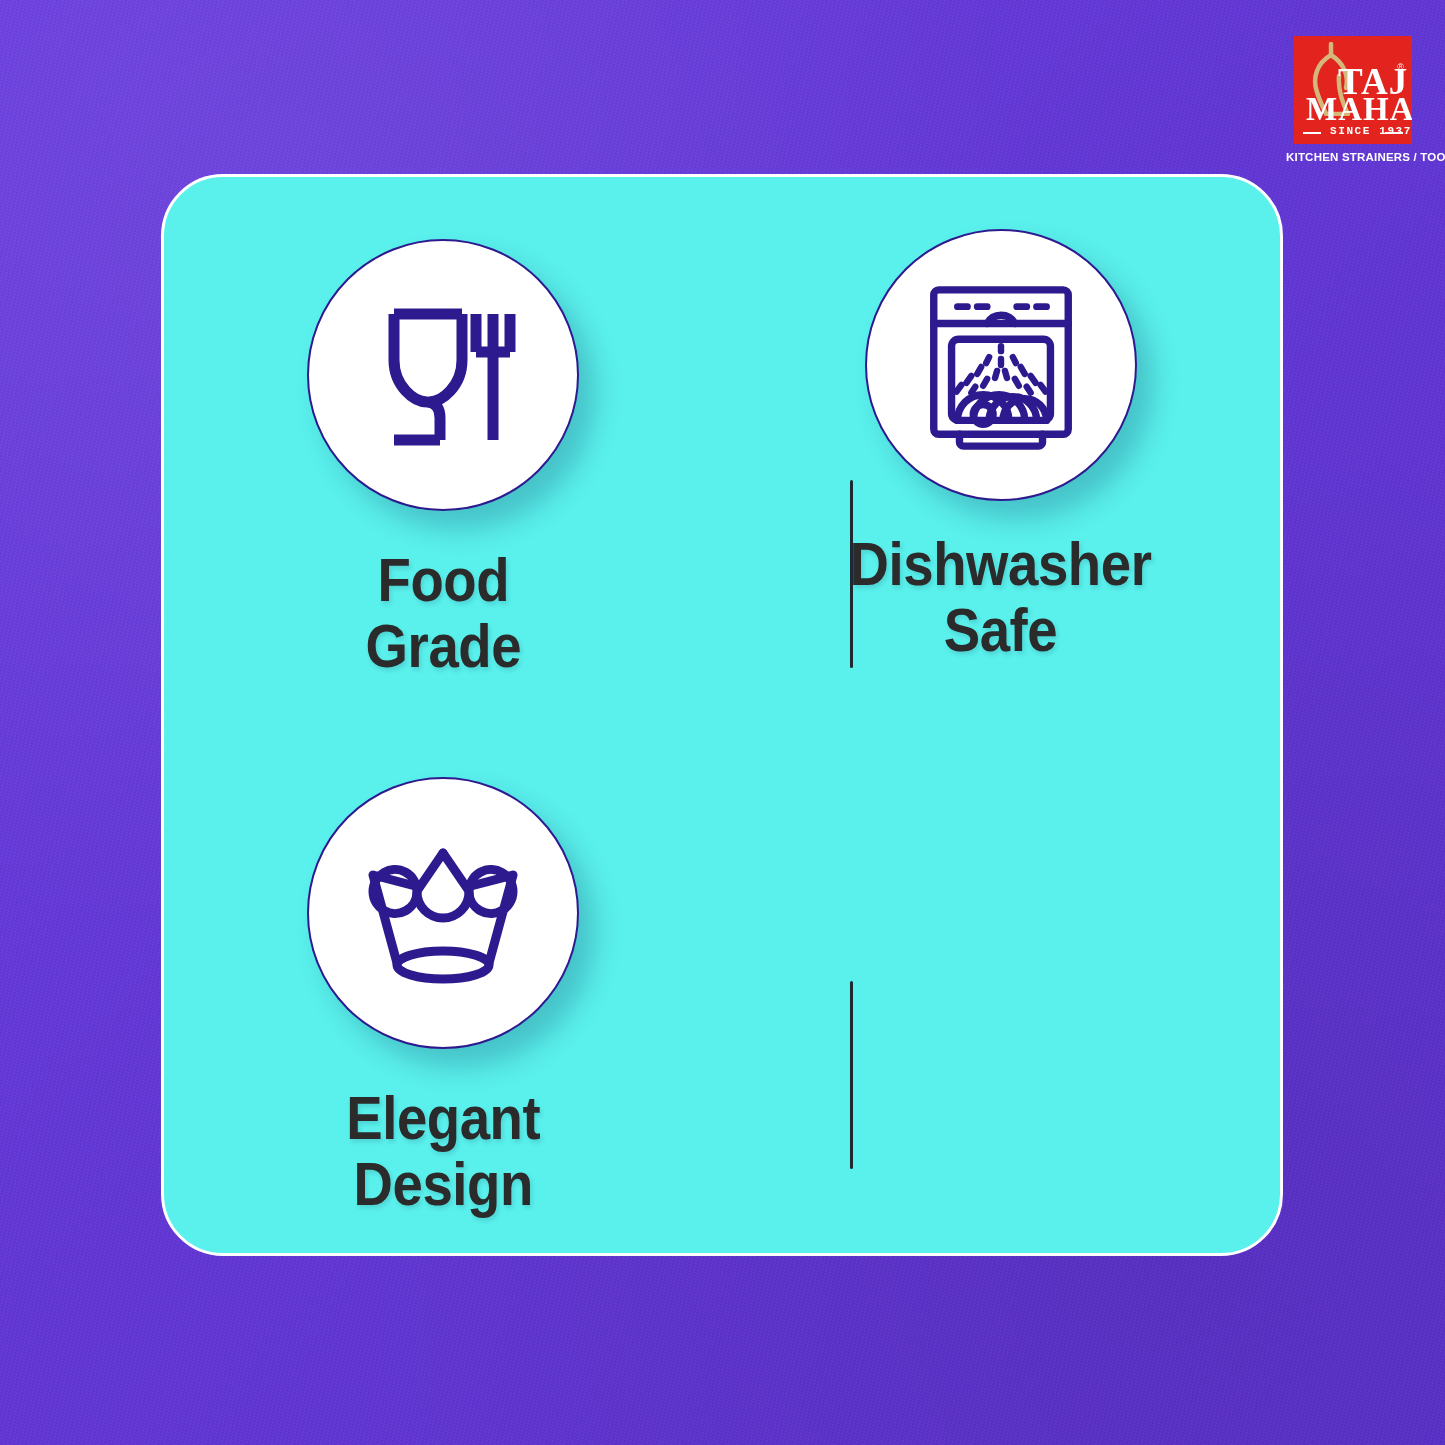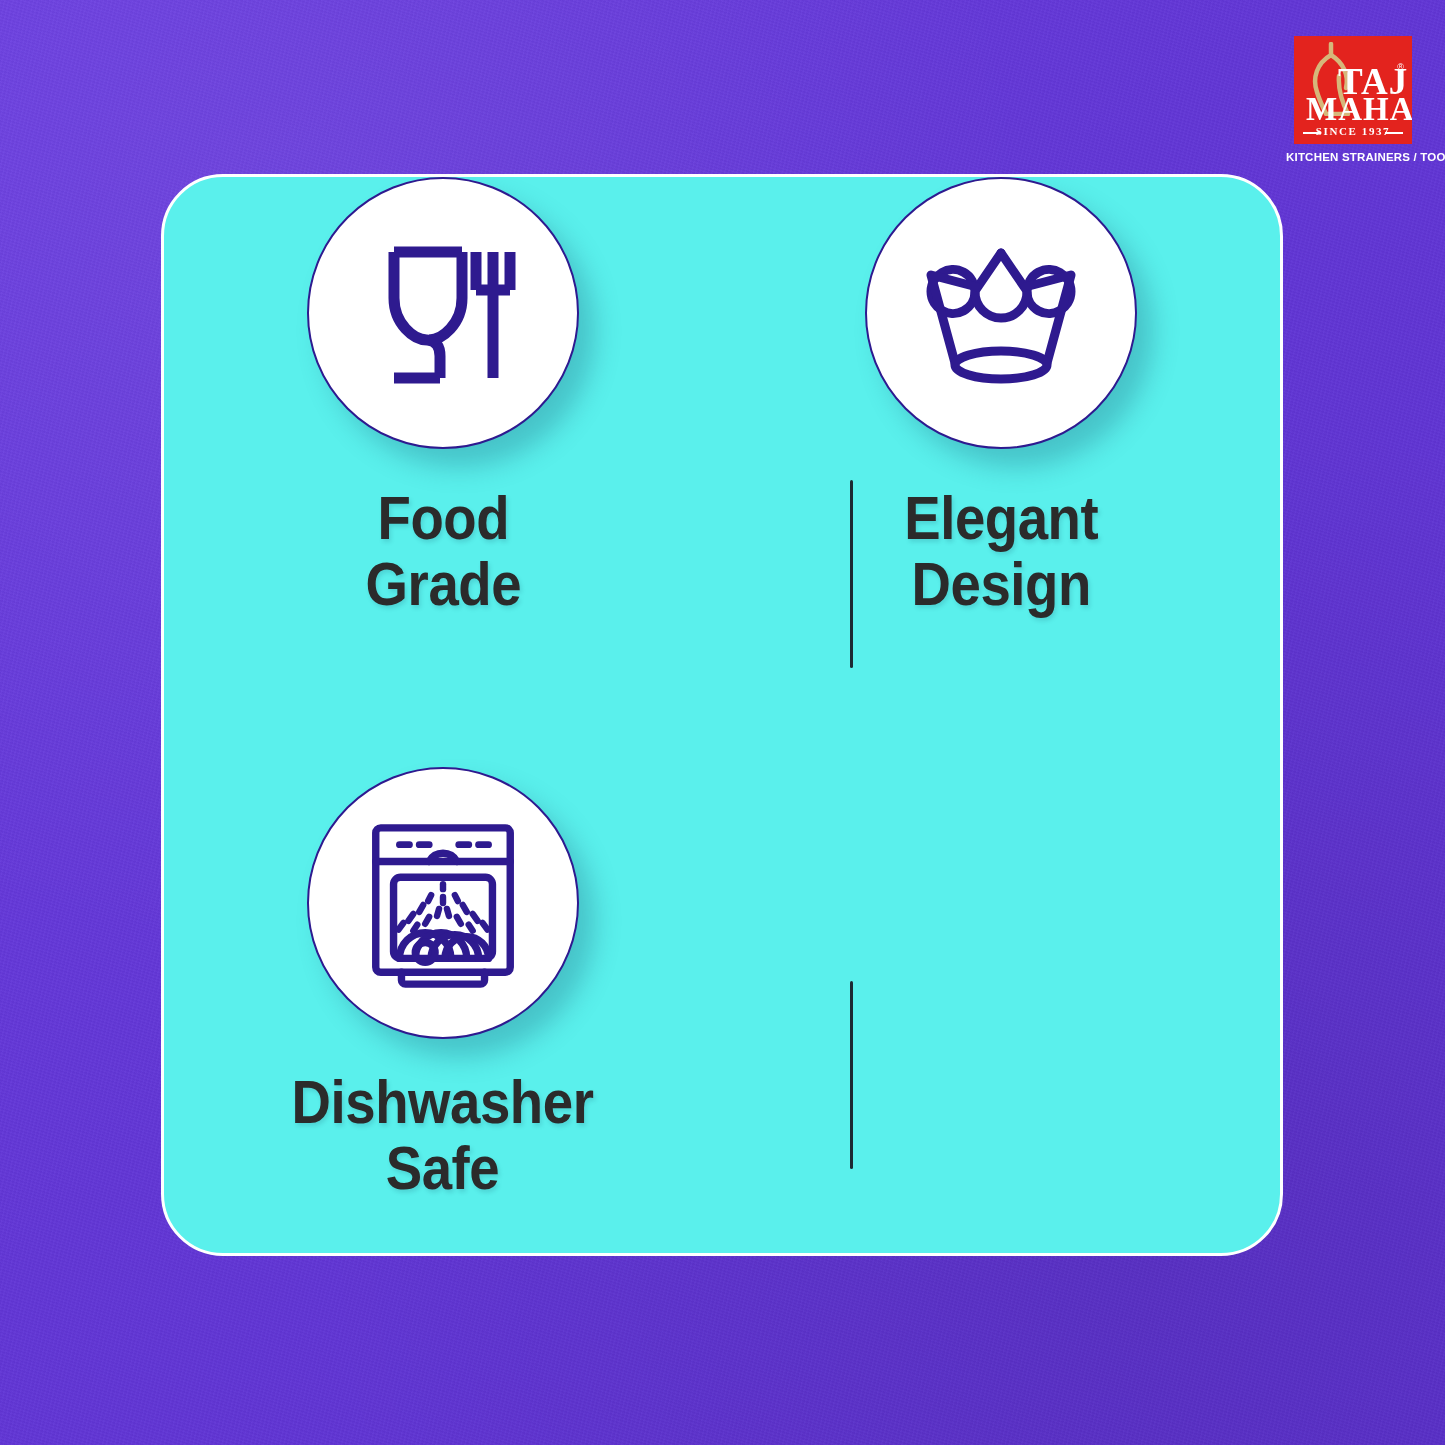--- a/index.html
+++ b/index.html
@@ -87,21 +87,22 @@
   #brand-rule-r { right: 9px; width: 18px; }
   #brand-since {
     position: absolute;
     left: 0;
     right: 0;
     top: 89px;
     color: #ffffff;
     font-size: 11px;
     font-weight: bold;
     letter-spacing: 1.6px;
-    font-family: Liberation Serif, serif;
+    font-family: Liberation Mono, monospace;
+    text-align: right;
   }
   #brand-caption {
     margin-top: 7px;
     color: #ffffff;
     font-size: 11.5px;
     font-weight: bold;
     letter-spacing: 0.2px;
     white-space: nowrap;
   }
 
@@ -123,20 +124,21 @@
     display: grid;
     grid-template-columns: 1fr 1fr;
     grid-template-rows: 1fr 1fr;
   }
   .cell {
     position: relative;
     display: flex;
     flex-direction: column;
     align-items: center;
     justify-content: flex-start;
+    padding-top: 62px;
     box-sizing: border-box;
   }
   .cell.row2 { padding-top: 52px; }
 
   .badge {
     position: relative;
     width: 272px;
     height: 272px;
     border-radius: 50%;
     background: #ffffff;
@@ -212,37 +214,20 @@
               <path d="M152 24 L152 62"></path>
               <path d="M118 62 L152 62"></path>
               <path d="M135 62 L135 150"></path>
             </g>
           </svg>
         </div>
         <div class="caption">Food
 Grade</div>
       </div>
 
-      <div class="cell">
-        <div class="badge">
-          <svg width="180" height="180" viewBox="0 0 180 180">
-            <g fill="none" stroke="#2E1A8F" stroke-width="9" stroke-linecap="round" stroke-linejoin="round">
-              <path d="M90 30 L64 68 A22 22 0 1 0 64 69"></path>
-              <path d="M90 30 L116 68 A22 22 0 1 1 116 69"></path>
-              <path d="M64 69 A26 26 0 0 0 116 69"></path>
-              <path d="M66 64 L20 52 L44 140"></path>
-              <path d="M114 64 L160 52 L136 140"></path>
-              <ellipse cx="90" cy="142" rx="46" ry="14"></ellipse>
-            </g>
-          </svg>
-        </div>
-        <div class="caption">Elegant
-Design</div>
-      </div>
-
       <div class="cell row2">
         <div class="badge">
           <svg width="178" height="178" viewBox="0 0 180 180">
             <g fill="none" stroke="#2E1A8F" stroke-width="7.5" stroke-linecap="round" stroke-linejoin="round">
               <rect x="22" y="14" width="136" height="146" rx="5"></rect>
               <path d="M22 48 L158 48"></path>
               <rect x="40" y="64" width="100" height="82" rx="7"></rect>
               <path d="M76 48 A16 16 0 0 1 104 48"></path>
               <path d="M48 160 L48 168 A4 4 0 0 0 52 172 L128 172 A4 4 0 0 0 132 168 L132 160"></path>
               <g stroke-width="7" stroke-linecap="round">
@@ -276,19 +261,36 @@
               <path d="M78 146 A24 24 0 0 1 126 146"></path>
               <path d="M92 146 A22 22 0 0 1 136 146"></path>
               <circle cx="72" cy="140" r="10"></circle>
             </g>
           </svg>
         </div>
         <div class="caption">Dishwasher
 Safe</div>
       </div>
 
+      <div class="cell">
+        <div class="badge">
+          <svg width="180" height="180" viewBox="0 0 180 180">
+            <g fill="none" stroke="#2E1A8F" stroke-width="9" stroke-linecap="round" stroke-linejoin="round">
+              <path d="M90 30 L64 68 A22 22 0 1 0 64 69"></path>
+              <path d="M90 30 L116 68 A22 22 0 1 1 116 69"></path>
+              <path d="M64 69 A26 26 0 0 0 116 69"></path>
+              <path d="M66 64 L20 52 L44 140"></path>
+              <path d="M114 64 L160 52 L136 140"></path>
+              <ellipse cx="90" cy="142" rx="46" ry="14"></ellipse>
+            </g>
+          </svg>
+        </div>
+        <div class="caption">Elegant
+Design</div>
+      </div>
+
 
     </div>
 
     <div class="divider" id="divider-top"></div>
     <div class="divider" id="divider-bottom"></div>
   </div>
 </div>
 
 </body></html>

